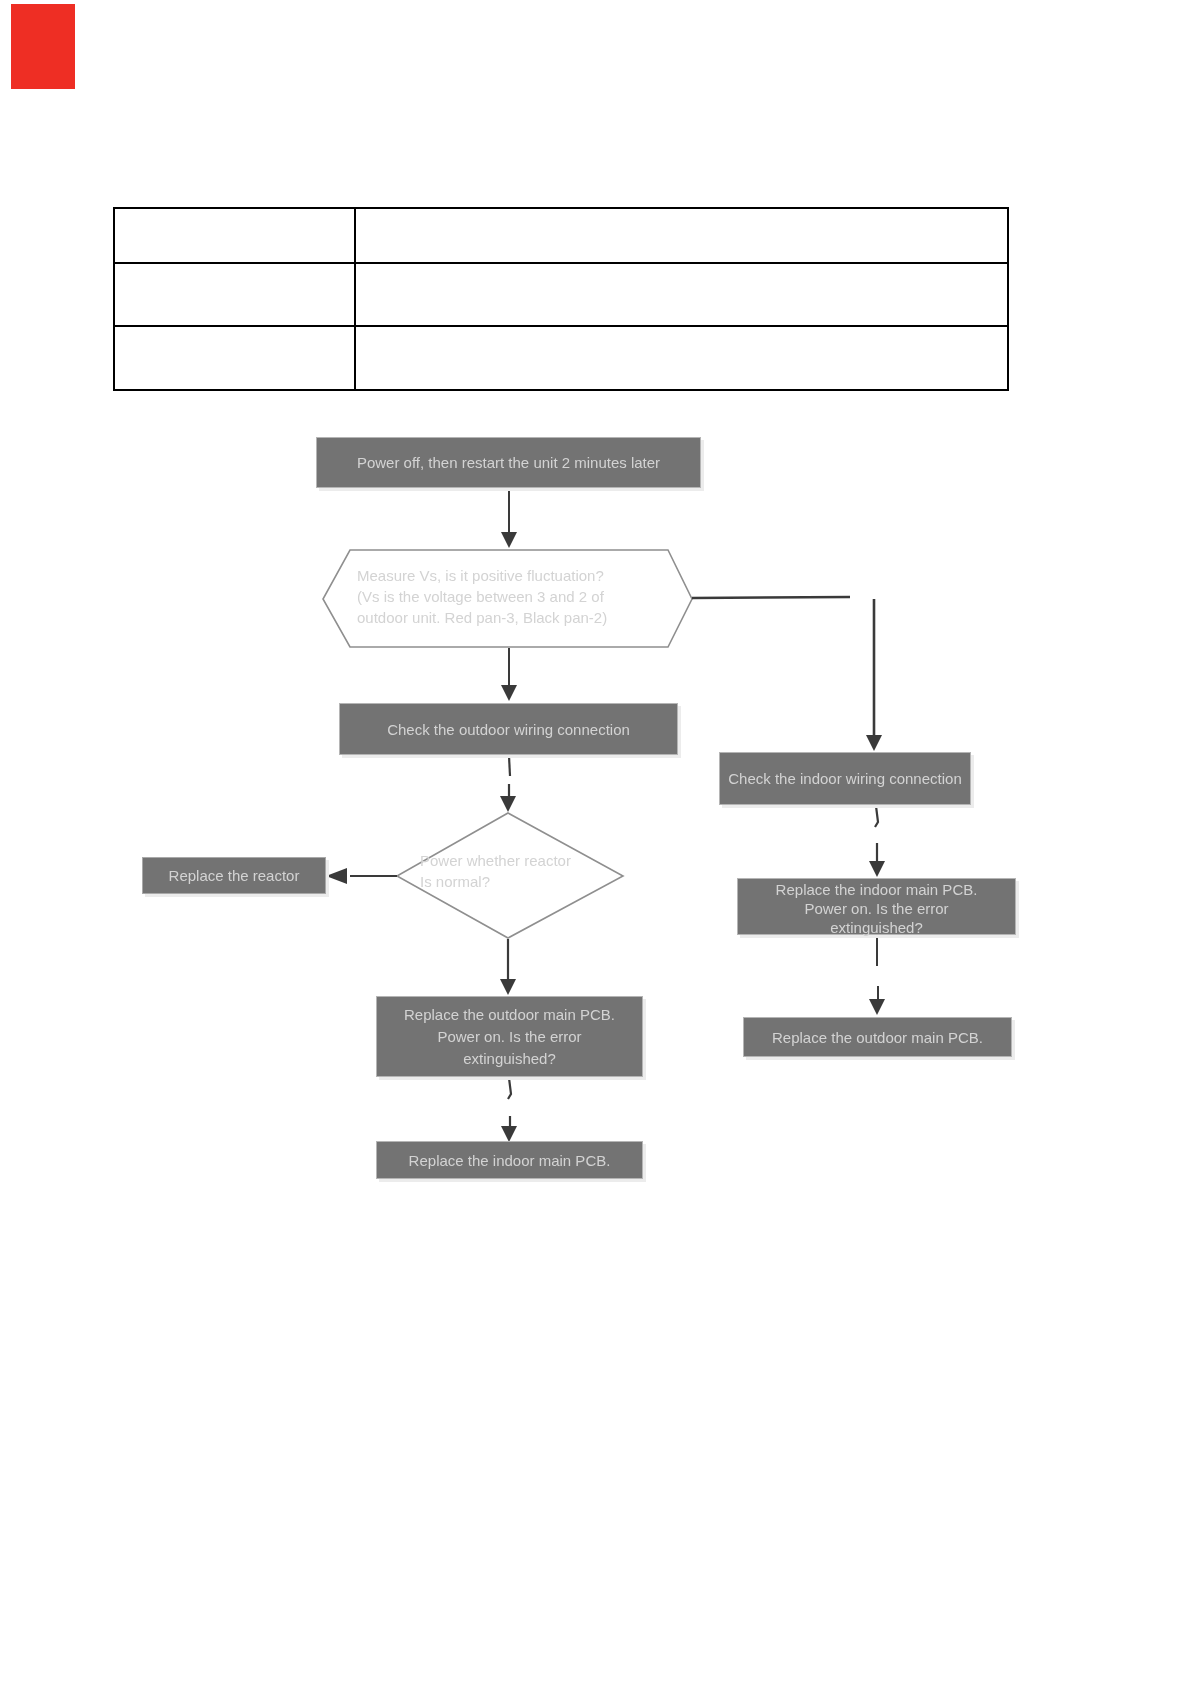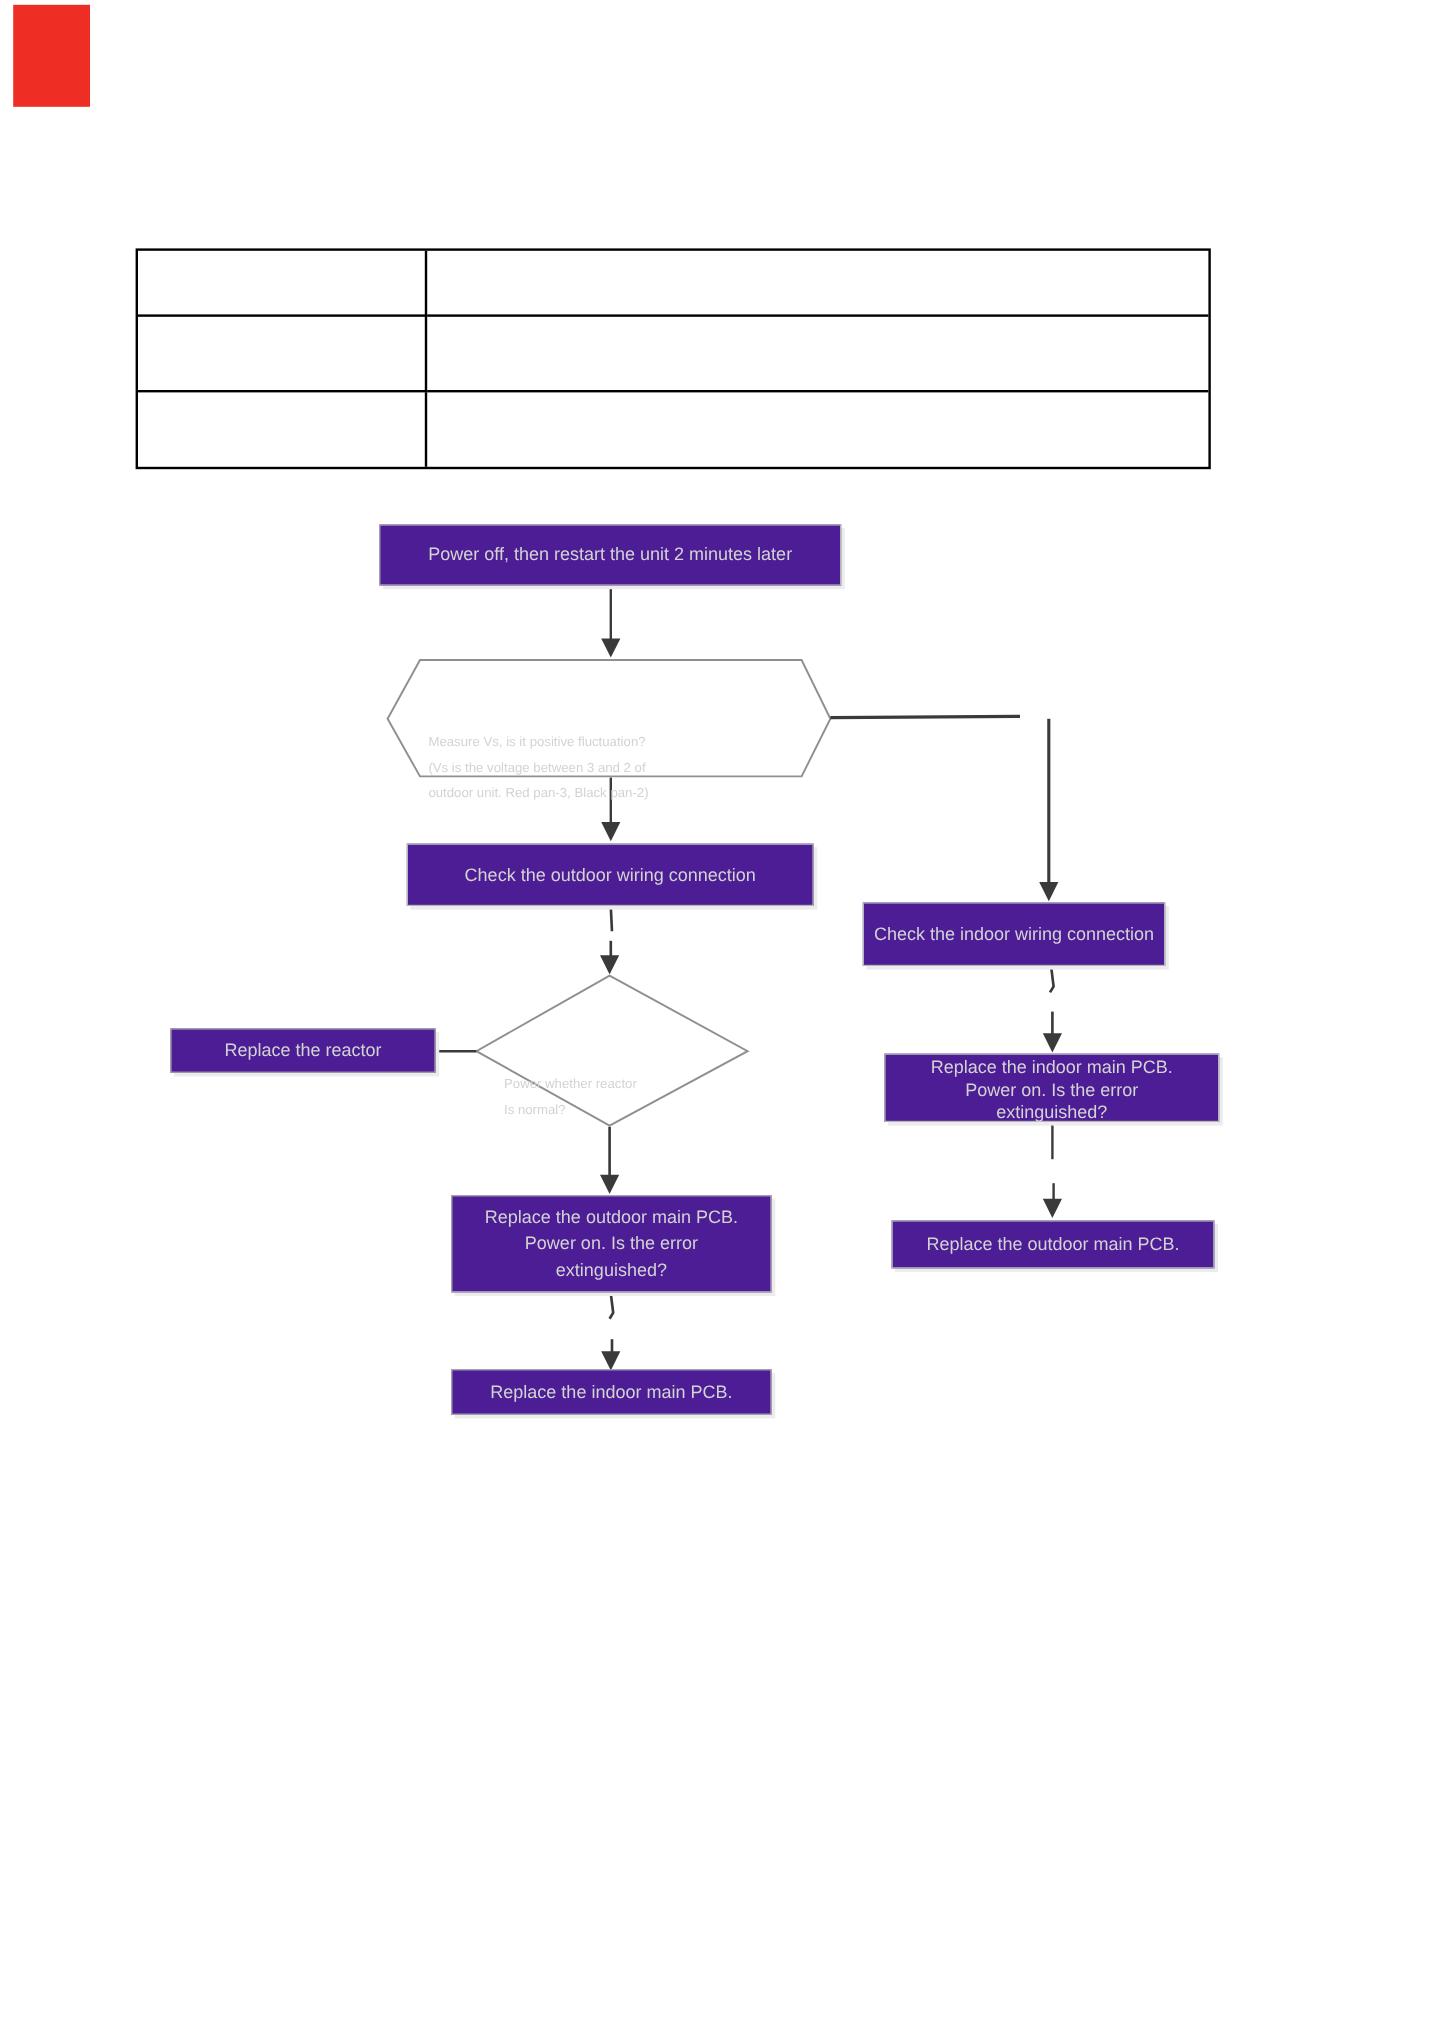--- a/index.html
+++ b/index.html
@@ -26,35 +26,35 @@
     border-right:2px solid #000;
     border-bottom:2px solid #000;
     box-sizing:border-box;
   }
   .doc-table .cell.last-col{border-right:none;}
   .doc-table .cell.last-row{border-bottom:none;}
   
   .connector-layer{position:absolute;left:0;top:0;width:1191px;height:1684px;pointer-events:none;}
   .node{
     position:absolute;box-sizing:border-box;
-    background:#4c1d95;
+    background:#737373;
     border:1px solid #b5b5b5;
     box-shadow:3px 3px 0 0 #ececec;
     color:#d3d3d3;
     font-size:15px;line-height:19px;
     display:flex;align-items:center;justify-content:center;
     text-align:center;white-space:pre-line;
   }
   .freetext{
-    position:absolute;color:#d3d3d3;font-size:11px;
-    white-space:pre-line;text-align:left;margin-top:44px;
+    position:absolute;color:#d3d3d3;font-size:15px;
+    white-space:pre-line;text-align:left;
   }
   #node-power-off        {left:316px;top:437px;width:385px;height:51px;}
   #node-check-outdoor    {left:339px;top:703px;width:339px;height:52px;text-align:center;}
-  #node-replace-reactor  {left:142px;top:857px;width:221px;height:37px;border-color:#a9a9a9;}
+  #node-replace-reactor  {left:142px;top:857px;width:184px;height:37px;border-color:#a9a9a9;}
   #node-replace-outdoor-q{left:376px;top:996px;width:267px;height:81px;line-height:22px;}
   #node-replace-indoor   {left:376px;top:1141px;width:267px;height:38px;}
   #node-check-indoor     {left:719px;top:752px;width:252px;height:53px;}
   #node-replace-indoor-q {left:737px;top:878px;width:279px;height:57px;align-items:flex-start;padding-top:1px;}
   #node-replace-outdoor  {left:743px;top:1017px;width:269px;height:40px;}
   #text-measure-vs       {left:357px;top:565px;line-height:21px;}
   #text-reactor-normal   {left:420px;top:850px;line-height:21px;}
 </style>
 </head>
 <body>

